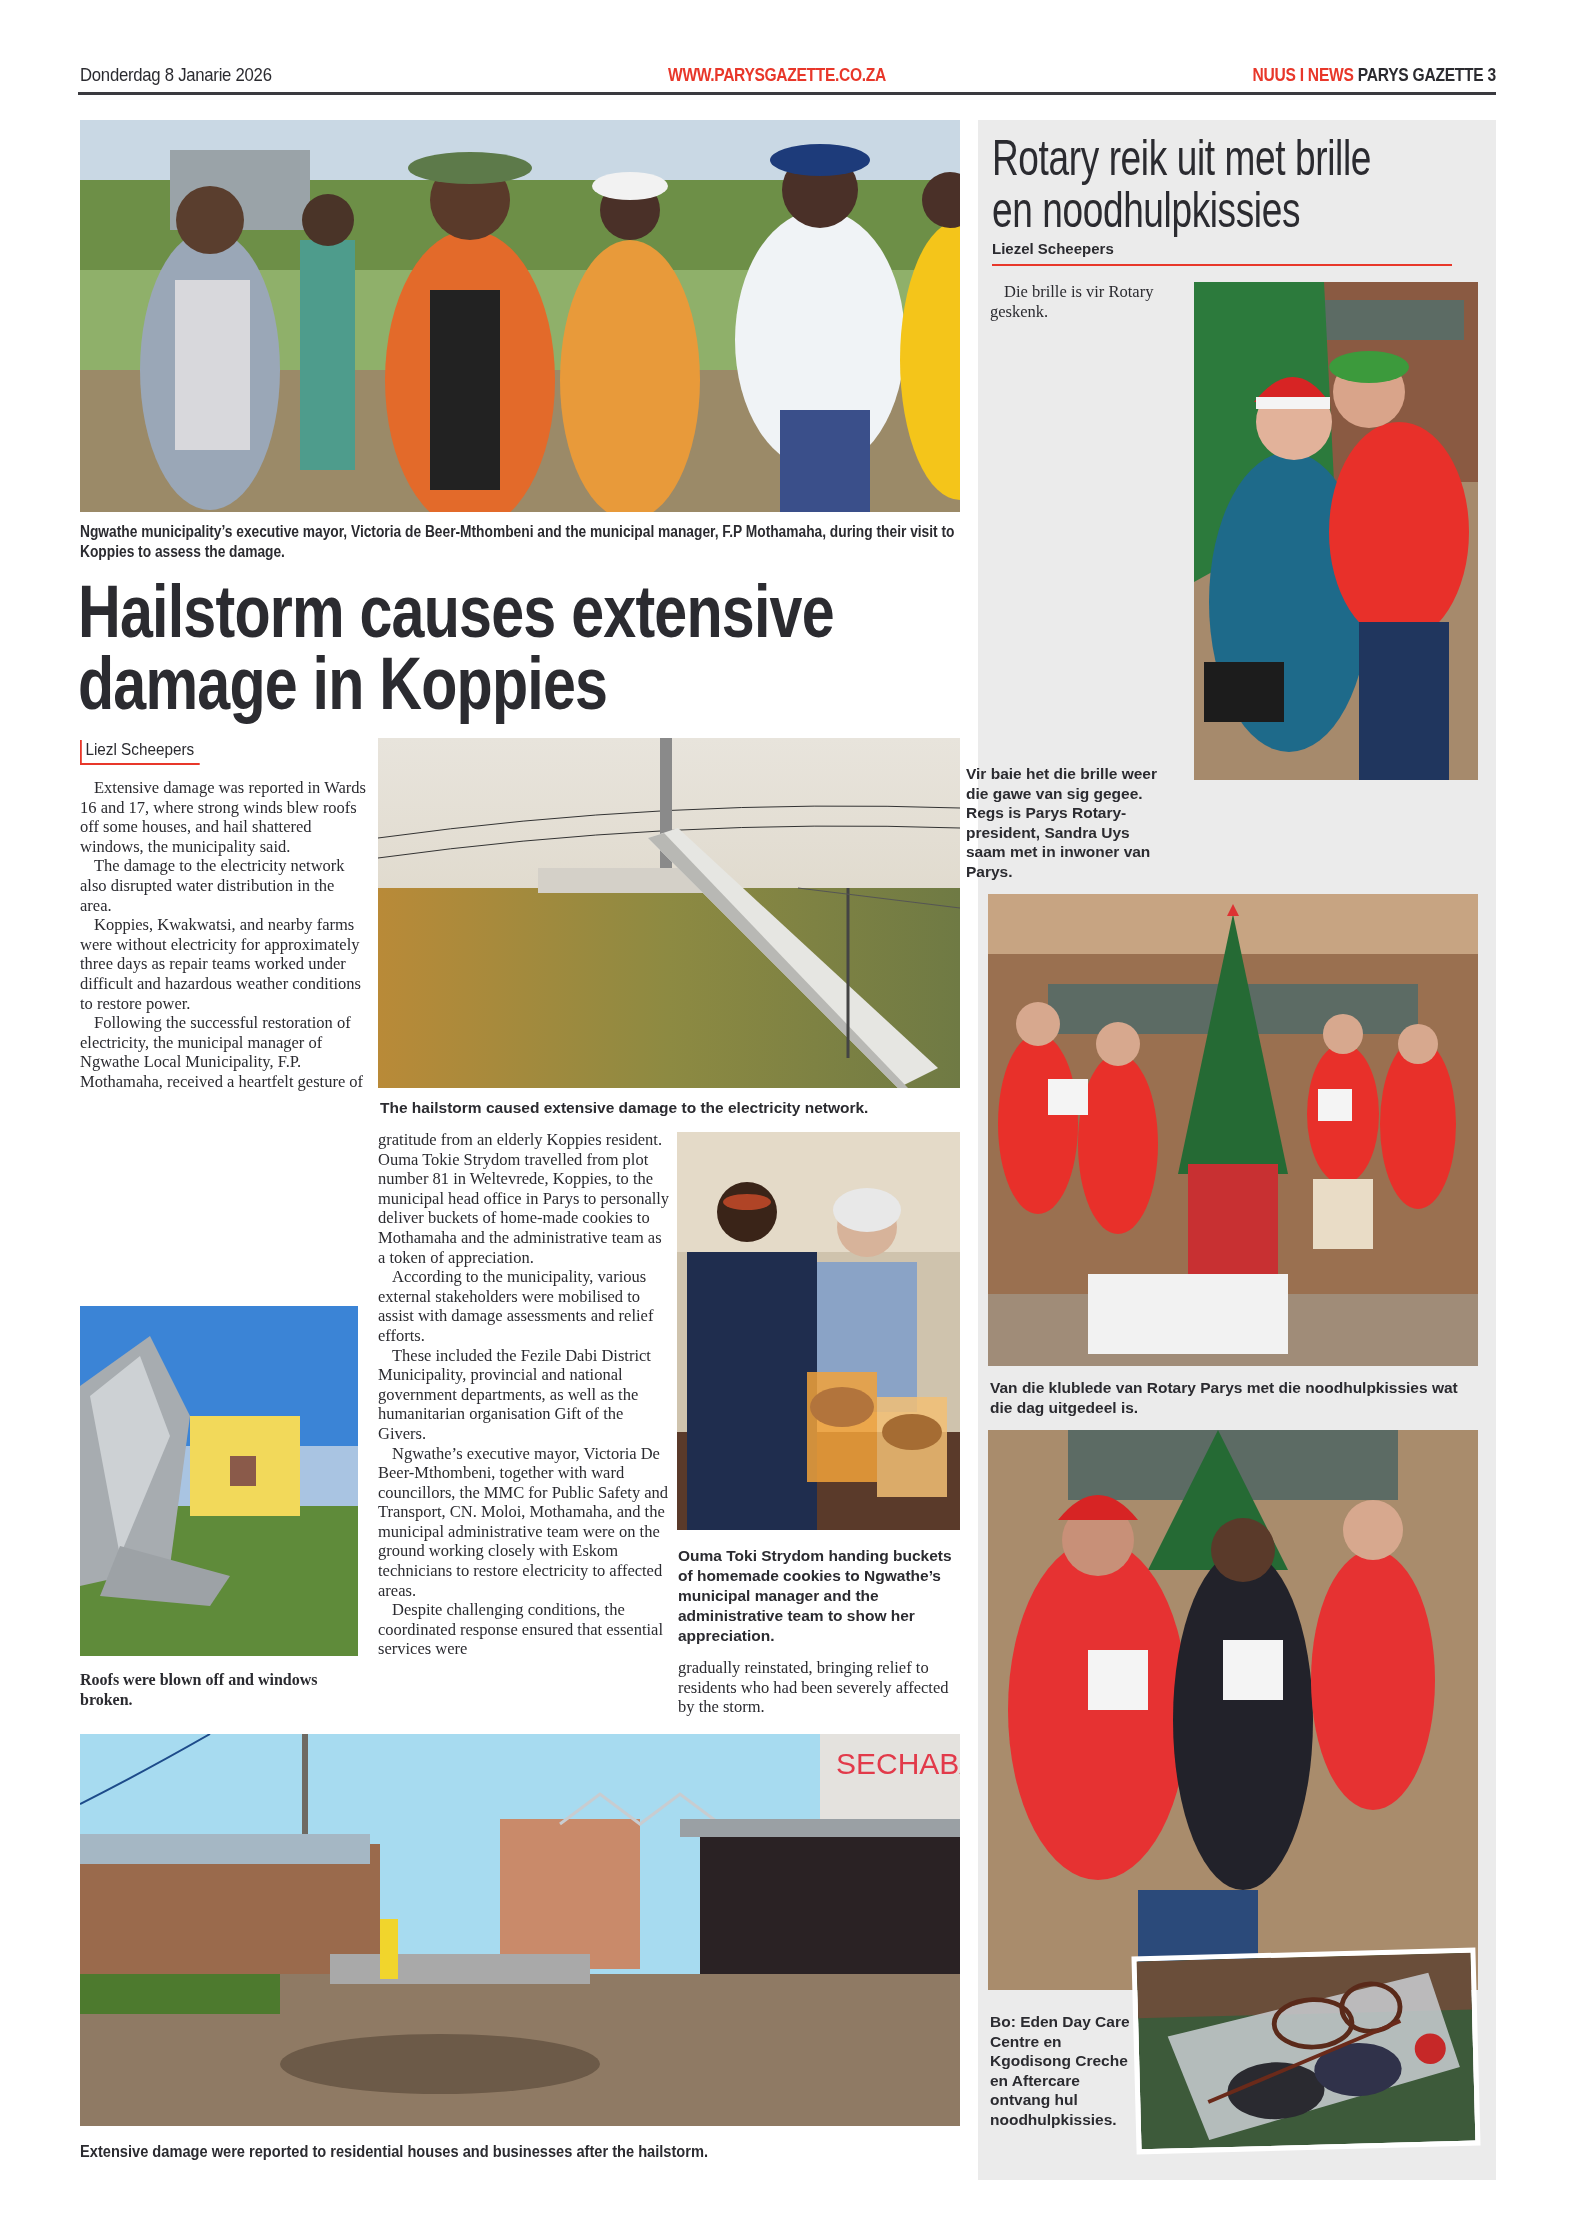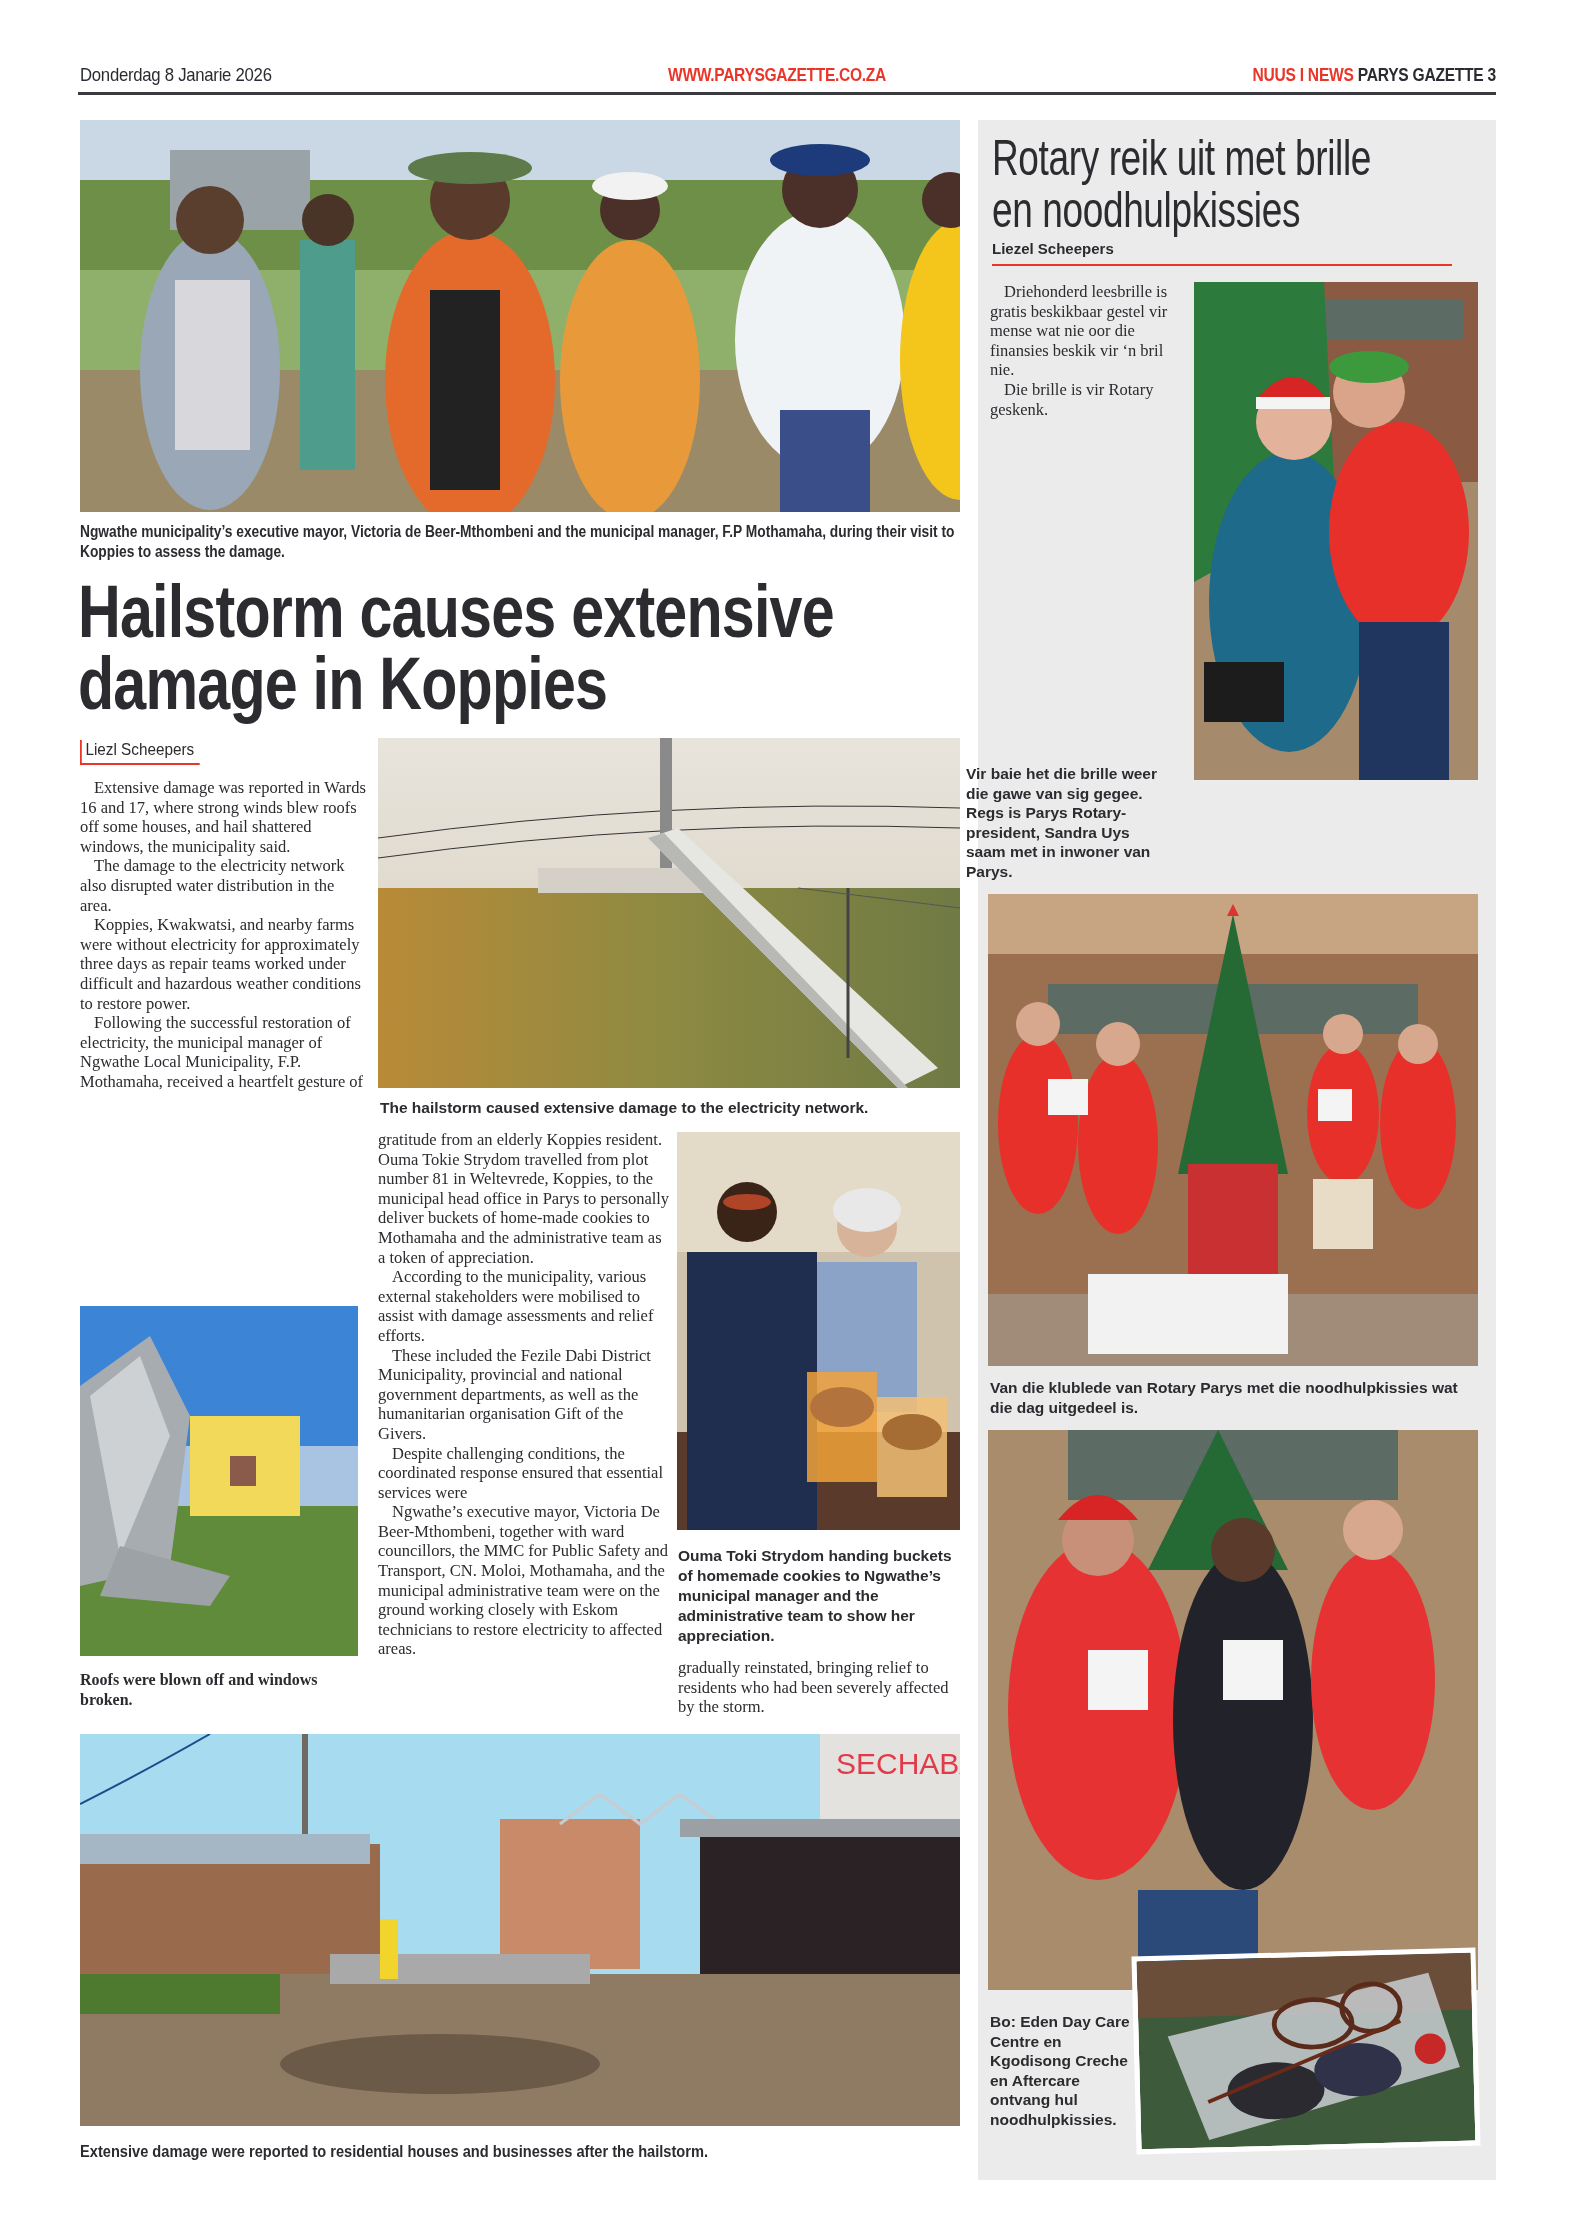--- a/index.html
+++ b/index.html
@@ -120,22 +120,22 @@
     <line x1="470" y1="150" x2="470" y2="320" stroke="#444" stroke-width="3"></line>
     <line x1="420" y1="150" x2="582" y2="170" stroke="#555" stroke-width="1"></line>
   </svg>
 </div>
 <div class="abs cap" style="left:380px;top:1098px;width:580px;font-size:15.5px;">The hailstorm caused extensive damage to the electricity network.</div>
 
 <div class="abs body-col" style="left:378px;top:1130px;width:295px;">
   <p class="noi">gratitude from an elderly Koppies resident. Ouma Tokie Strydom travelled from plot number 81 in Weltevrede, Koppies, to the municipal head office in Parys to personally deliver buckets of home-made cookies to Mothamaha and the administrative team as a token of appreciation.</p>
   <p>According to the municipality, various external stakeholders were mobilised to assist with damage assessments and relief efforts.</p>
   <p>These included the Fezile Dabi District Municipality, provincial and national government departments, as well as the humanitarian organisation Gift of the Givers.</p>
+  <p>Ngwathe’s executive mayor, Victoria De Beer-Mthombeni, together with ward councillors, the MMC for Public Safety and Transport, CN. Moloi, Mothamaha, and the municipal administrative team were on the ground working closely with Eskom technicians to restore electricity to affected areas.</p>
   <p>Despite challenging conditions, the coordinated response ensured that essential services were</p>
-  <p>Ngwathe’s executive mayor, Victoria De Beer-Mthombeni, together with ward councillors, the MMC for Public Safety and Transport, CN. Moloi, Mothamaha, and the municipal administrative team were on the ground working closely with Eskom technicians to restore electricity to affected areas.</p>
 </div>
 
 <div class="abs photo" style="left:677px;top:1132px;width:283px;height:398px;">
   <svg viewBox="0 0 283 398" preserveAspectRatio="none">
     <rect width="283" height="398" fill="#cfc3ad"></rect>
     <rect x="0" y="0" width="283" height="120" fill="#e4dac8"></rect>
     <rect x="0" y="300" width="283" height="98" fill="#5a3a2a"></rect>
     <circle cx="70" cy="80" r="30" fill="#3a2418"></circle>
     <ellipse cx="70" cy="70" rx="24" ry="8" fill="#ff5a30" opacity="0.6"></ellipse>
     <rect x="10" y="120" width="130" height="278" fill="#1f2d4e"></rect>
@@ -192,21 +192,20 @@
 
 <div class="abs panel"></div>
 <div class="abs rot-head">
   <div>Rotary reik uit met brille</div>
   <div>en noodhulpkissies</div>
 </div>
 <div class="abs rot-by">Liezel Scheepers</div>
 <div class="abs rot-rule"></div>
 
 <div class="abs body-col" style="left:990px;top:282px;width:200px;">
-  <p>Driehonderd leesbrille is gratis beskikbaar gestel vir mense wat nie oor die finansies beskik vir ‘n bril nie.</p>
   <p>Die brille is vir Rotary geskenk.</p>
 </div>
 <div class="abs cap" style="left:966px;top:764px;width:200px;font-size:15.5px;line-height:19.6px;">Vir baie het die brille weer die gawe van sig gegee. Regs is Parys Rotary-president, Sandra Uys saam met in inwoner van Parys.</div>
 
 <div class="abs photo" style="left:1194px;top:282px;width:284px;height:498px;">
   <svg viewBox="0 0 284 498" preserveAspectRatio="none">
     <rect width="284" height="498" fill="#a68a6c"></rect>
     <rect x="100" y="0" width="184" height="200" fill="#8a5a42"></rect>
     <rect x="100" y="18" width="170" height="40" fill="#5c6b64"></rect>
     <polygon points="0,0 130,0 140,200 90,250 0,300" fill="#2c7a3c"></polygon>

